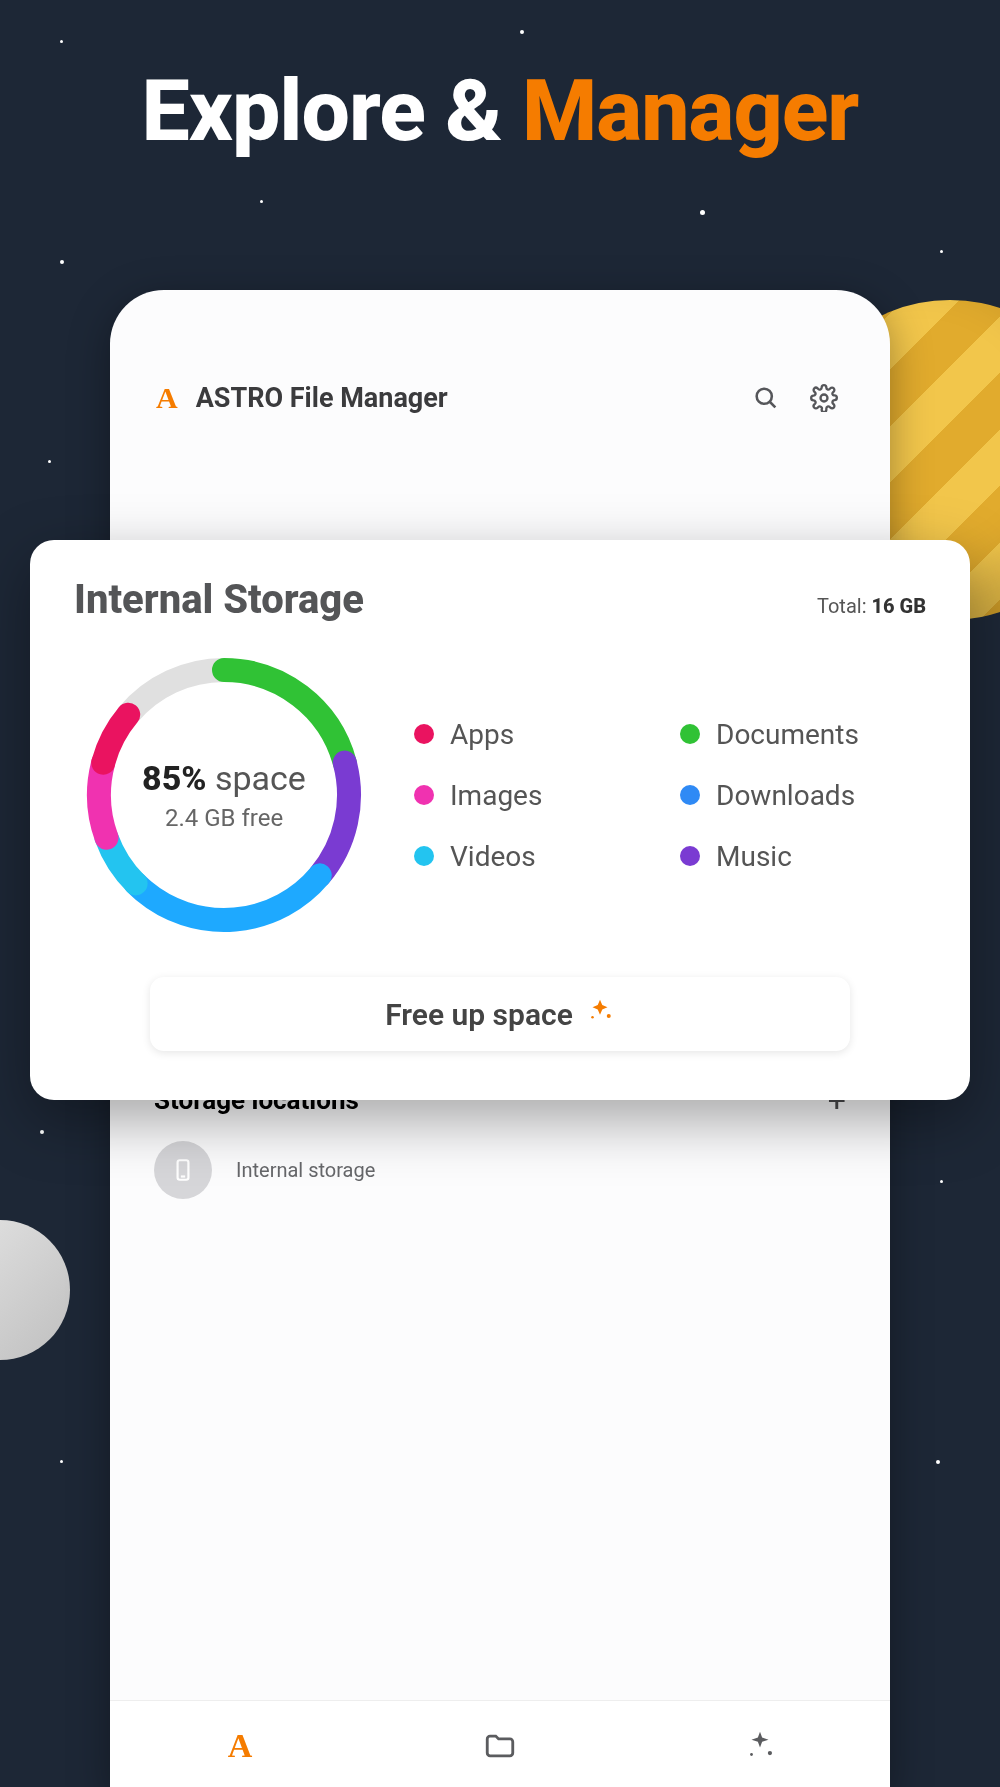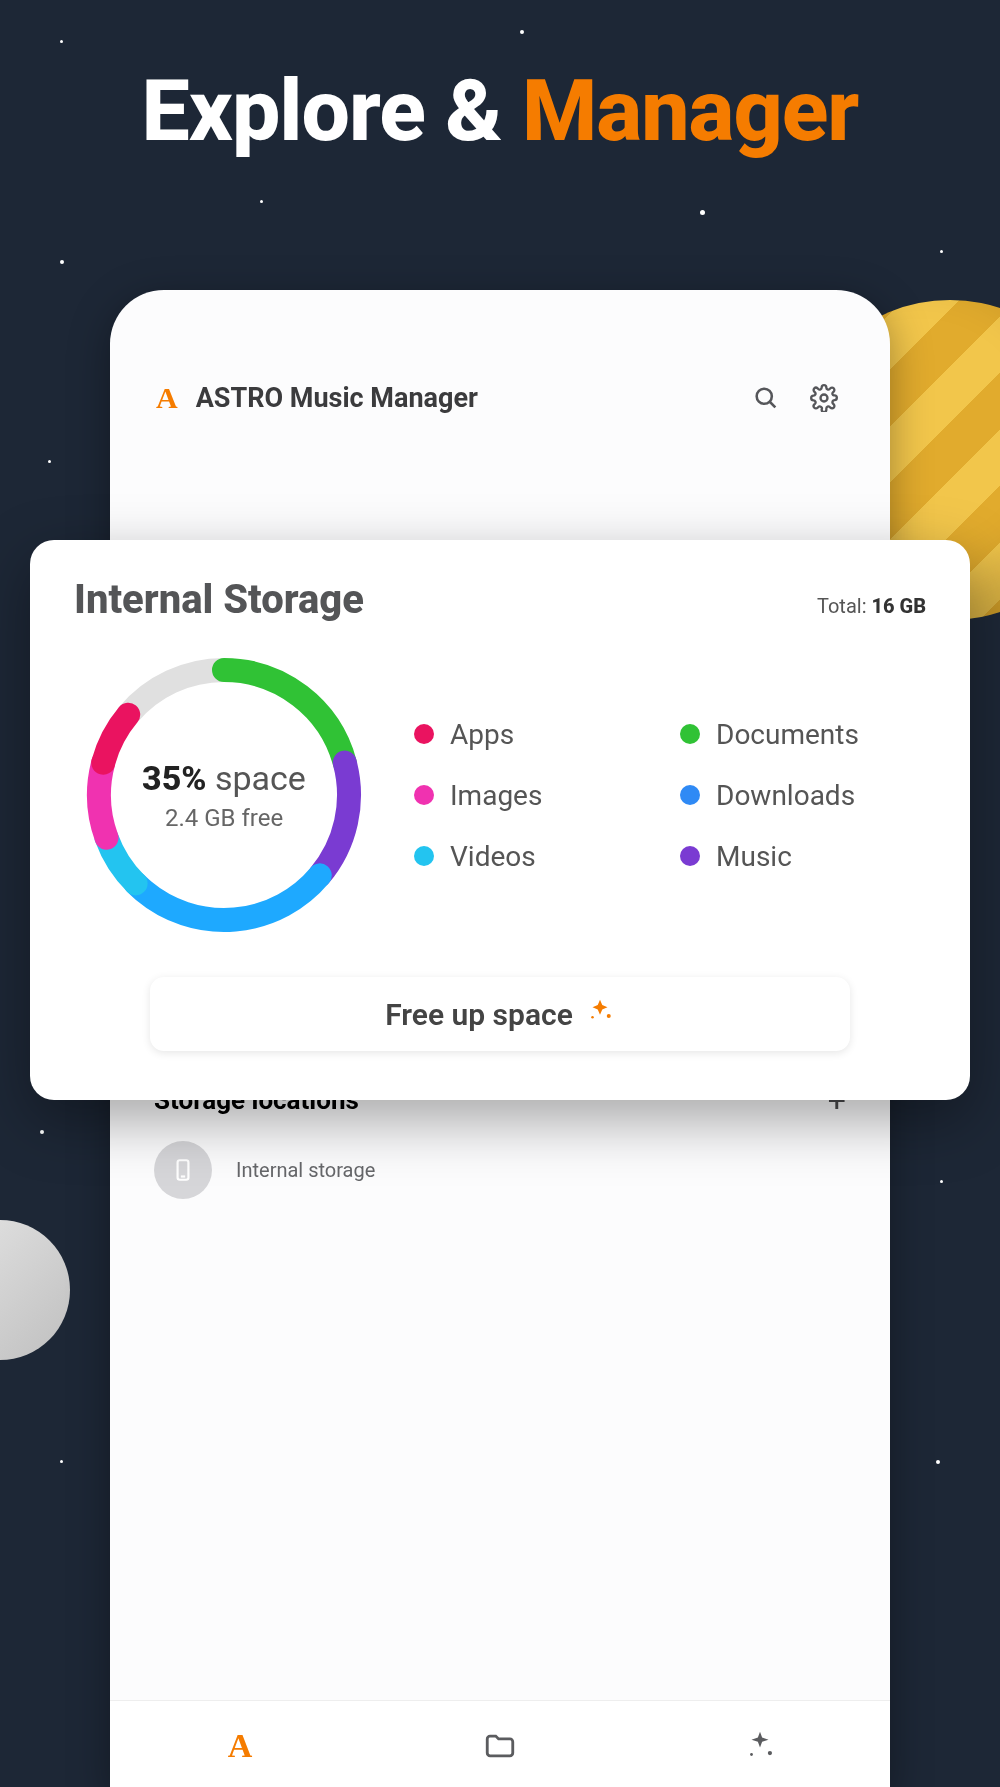--- a/index.html
+++ b/index.html
@@ -129,21 +129,21 @@
 </div>
 
 <div class="headline">
   <span>Explore &amp; </span><span class="accent">Manager</span>
 </div>
 
 <div class="phone">
 
   <div class="app-bar">
     <span class="app-logo">A</span>
-    <span class="app-title">ASTRO Music Manager</span>
+    <span class="app-title">ASTRO File Manager</span>
     <div class="icon-btn">
       <svg viewBox="0 0 24 24" fill="none" stroke="currentColor" stroke-width="2.2">
           <circle cx="10.5" cy="10.5" r="6.5"></circle>
           <line x1="20" y1="20" x2="15.2" y2="15.2"></line>
         </svg>
     </div>
     <div class="icon-btn">
       <svg viewBox="0 0 24 24" fill="none" stroke="currentColor" stroke-width="2">
           <circle cx="12" cy="12" r="3"></circle>
           <path d="M19.4 15a1.7 1.7 0 0 0 .34 1.87l.6.6a2 2 0 1 1-2.83 2.83l-.6-.6A1.7 1.7 0 0 0 15 19.4a1.7 1.7 0 0 0-1 1.55V22a2 2 0 0 1-4 0v-.1A1.7 1.7 0 0 0 9 19.4a1.7 1.7 0 0 0-1.87.34l-.6.6A2 2 0 1 1 3.7 17.5l.6-.6A1.7 1.7 0 0 0 4.6 15a1.7 1.7 0 0 0-1.55-1H3a2 2 0 0 1 0-4h.1A1.7 1.7 0 0 0 4.6 9a1.7 1.7 0 0 0-.34-1.87l-.6-.6A2 2 0 1 1 6.5 3.7l.6.6A1.7 1.7 0 0 0 9 4.6a1.7 1.7 0 0 0 1-1.55V3a2 2 0 0 1 4 0v.1A1.7 1.7 0 0 0 15 4.6a1.7 1.7 0 0 0 1.87-.34l.6-.6A2 2 0 1 1 20.3 6.5l-.6.6A1.7 1.7 0 0 0 19.4 9c.13.42.5.73.95.78H21a2 2 0 0 1 0 4h-.1a1.7 1.7 0 0 0-1.5 1z"></path>
@@ -289,21 +289,21 @@
       <svg id="ring-svg" viewBox="0 0 300 300">
           <circle cx="150" cy="150" r="125" fill="none" stroke="#e0e0e0" stroke-width="24" stroke-linecap="round" stroke-dasharray="109.0830782496456 676.3150851478026" transform="rotate(-140 150 150)"></circle>
           <circle cx="150" cy="150" r="125" fill="none" stroke="#30c235" stroke-width="24" stroke-linecap="round" stroke-dasharray="163.6246173744684 621.7735460229799" transform="rotate(-90 150 150)"></circle>
           <circle cx="150" cy="150" r="125" fill="none" stroke="#7a3bd2" stroke-width="24" stroke-linecap="round" stroke-dasharray="119.99138607461016 665.406777322838" transform="rotate(-15 150 150)"></circle>
           <circle cx="150" cy="150" r="125" fill="none" stroke="#1ea9ff" stroke-width="24" stroke-linecap="round" stroke-dasharray="207.25784867432662 578.1403147231216" transform="rotate(40 150 150)"></circle>
           <circle cx="150" cy="150" r="125" fill="none" stroke="#23c4f0" stroke-width="24" stroke-linecap="round" stroke-dasharray="54.5415391248228 730.8566242726255" transform="rotate(135 150 150)"></circle>
           <circle cx="150" cy="150" r="125" fill="none" stroke="#f032b0" stroke-width="24" stroke-linecap="round" stroke-dasharray="76.35815477475191 709.0400086226963" transform="rotate(160 150 150)"></circle>
           <circle cx="150" cy="150" r="125" fill="none" stroke="#ea1360" stroke-width="24" stroke-linecap="round" stroke-dasharray="54.5415391248228 730.8566242726255" transform="rotate(195 150 150)"></circle>
         </svg>
       <div class="ring-center">
-        <div class="p"><b>35%</b><span> space</span></div>
+        <div class="p"><b>85%</b><span> space</span></div>
         <div class="f">2.4 GB free</div>
       </div>
     </div>
     <div class="sc-legend" id="legend">
         <div class="leg">
           <span class="dot" style="background: rgb(234, 19, 96);"></span>
           <span>Apps</span>
         </div>
         <div class="leg">
           <span class="dot" style="background: rgb(48, 194, 53);"></span>

